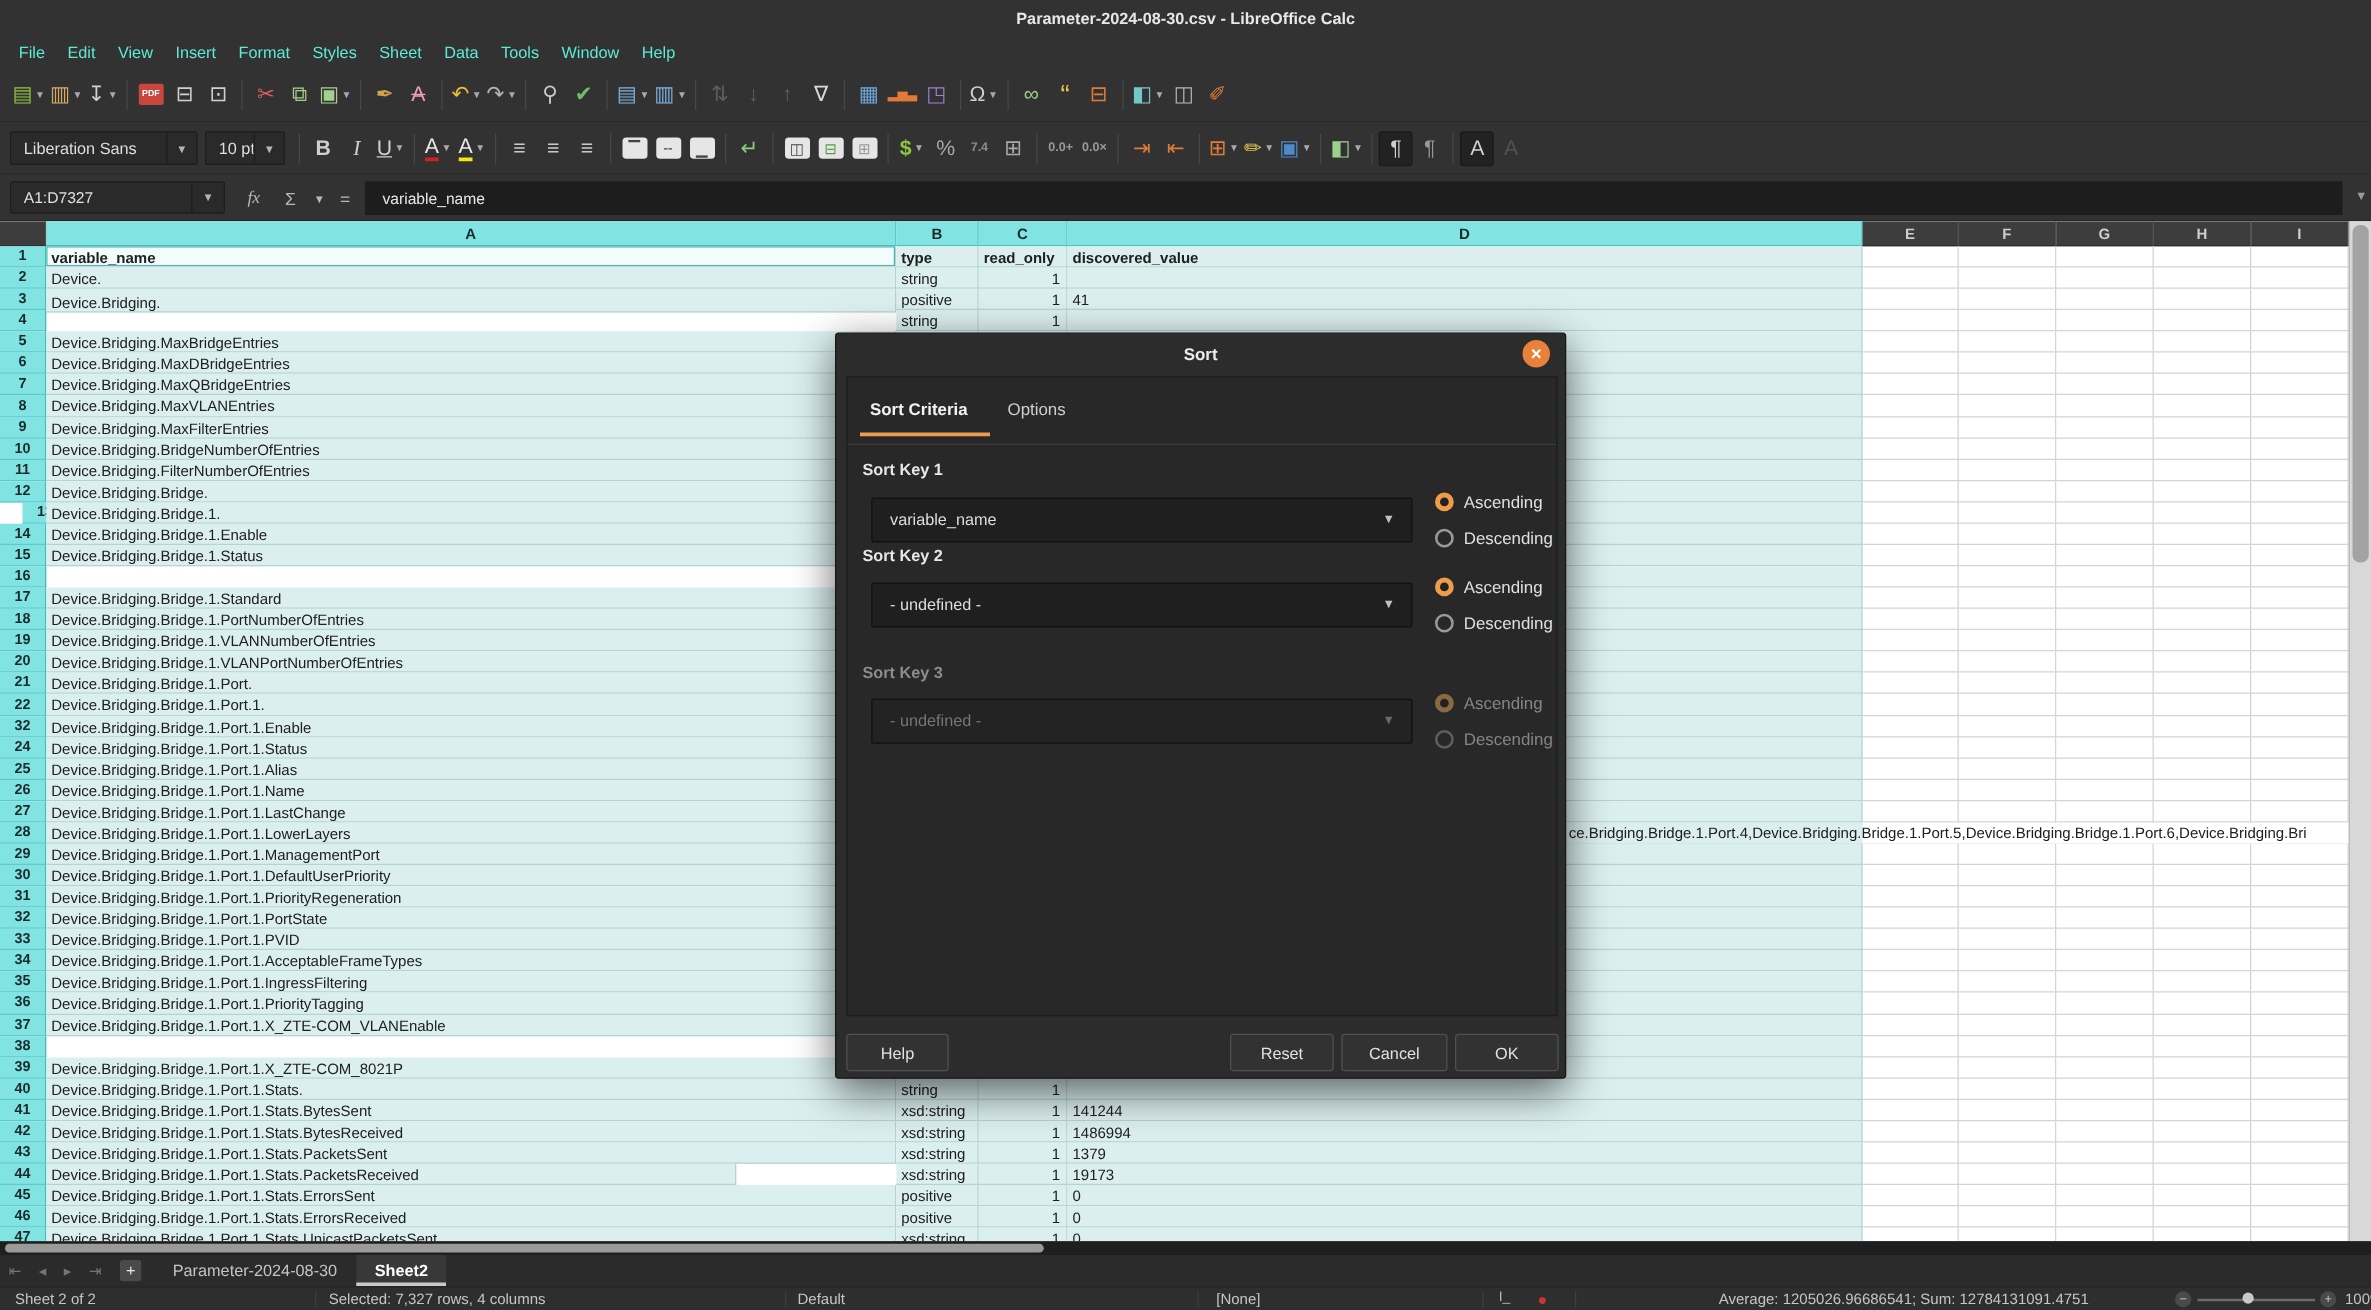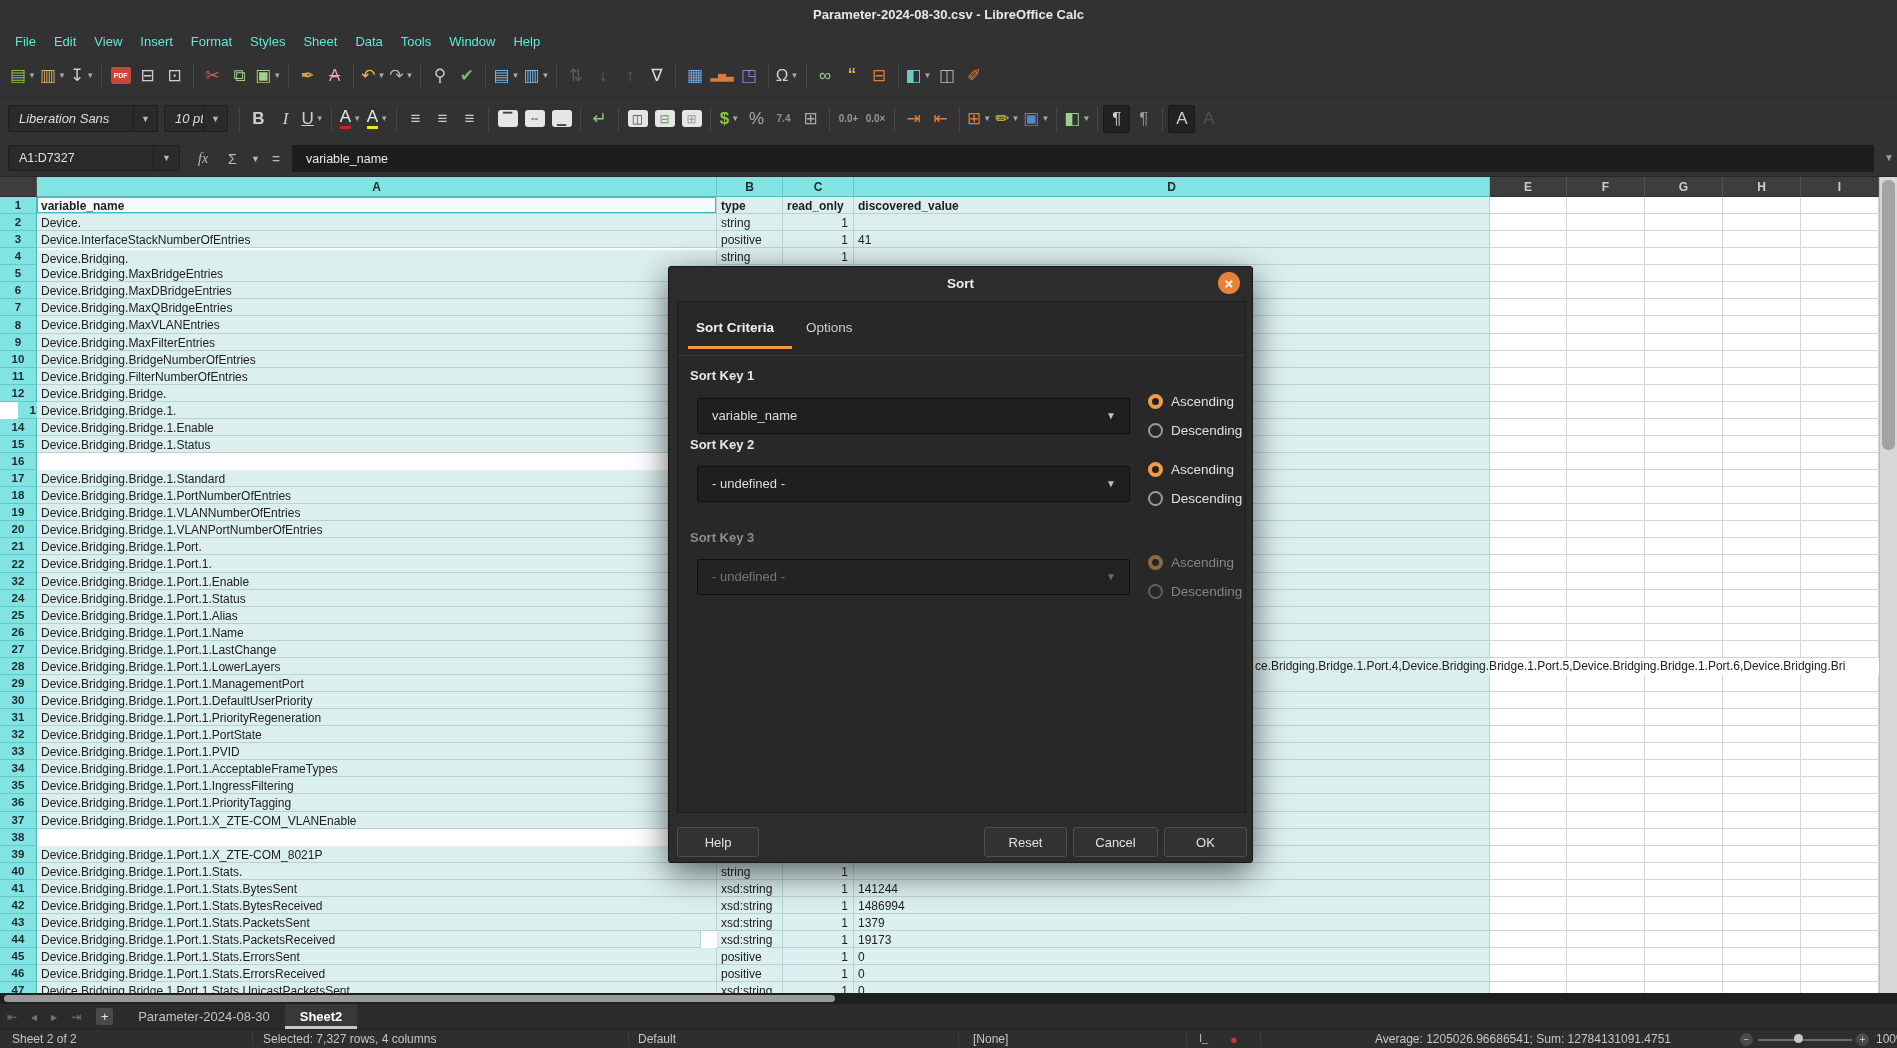--- a/index.html
+++ b/index.html
@@ -27,21 +27,21 @@
   .tglyph.tiny { font-size:10px; font-weight:bold; letter-spacing:0; }
   .tglyph.big  { font-size:22px; line-height:.6; }
   .tglyph.strike { text-decoration:line-through; }
   .tglyph.pdf { background:#c9463d; color:#fff; font-size:7px; font-weight:bold; padding:5px 3px; border-radius:2px; }
   .tglyph.wb { background:#e6e6e6; border-radius:3px; width:20px; height:17px; display:flex; align-items:center; justify-content:center; font-size:12px; }
   .tdd { font-size:8px; color:#a9a9a9; margin-left:2px; }
   .tsep { width:1px; height:24px; background:#474747; margin:0 5px; flex:none; }
 
   .select-box { height:27px; background:#2a2a2a; border:1px solid #1d1d1d; border-radius:2px;
     display:flex; align-items:center; color:#dedede; font-size:13px; margin-right:6px; }
-  .select-box .val { padding:0 10px; flex:1; white-space:nowrap; overflow:hidden;font-style:italic; }
+  .select-box .val { padding:0 10px; flex:1; white-space:nowrap; overflow:hidden; }
   .select-box .arr { width:24px; height:100%; border-left:1px solid #1d1d1d; display:flex; align-items:center; justify-content:center; color:#b5b5b5; font-size:9px; }
 
   
   .formulabar { position:absolute; left:0; top:140px; width:1897px; height:37px; background:#323232;
     border-bottom:1px solid #262626; display:flex; align-items:center; }
   .namebox { position:absolute; left:8px; top:5px; width:172px; height:26px; background:#2a2a2a;
     border:1px solid #1d1d1d; border-radius:2px; display:flex; align-items:center; color:#e0e0e0; font-size:12.5px; }
   .namebox .val { padding-left:10px; flex:1; }
   .namebox .arr { width:26px; height:100%; border-left:1px solid #1d1d1d; display:flex; align-items:center; justify-content:center; color:#b5b5b5; font-size:9px; }
   .fbicon { position:absolute; top:0; height:37px; display:flex; align-items:center; color:#b9b9b9; font-size:14px; }
@@ -441,21 +441,21 @@
       <div class="cell sel" style="left: 37px; top: 54.14px; width: 680px; height: 17.07px;">Device.InterfaceStackNumberOfEntries</div>
       <div class="cell sel" style="left: 717px; top: 54.14px; width: 66px; height: 17.07px;">positive</div>
       <div class="cell sel num" style="left: 783px; top: 54.14px; width: 71px; height: 17.07px;">1</div>
       <div class="cell sel" style="left: 854px; top: 54.14px; width: 636px; height: 17.07px;">41</div>
       <div class="cell" style="left: 1490px; top: 54.14px; width: 77px; height: 17.07px;"></div>
       <div class="cell" style="left: 1567px; top: 54.14px; width: 78px; height: 17.07px;"></div>
       <div class="cell" style="left: 1645px; top: 54.14px; width: 78px; height: 17.07px;"></div>
       <div class="cell" style="left: 1723px; top: 54.14px; width: 78px; height: 17.07px;"></div>
       <div class="cell" style="left: 1801px; top: 54.14px; width: 78px; height: 17.07px;"></div>
       <div class="rhdr" style="left: 0px; top: 71.21px; width: 37px; height: 17.07px;">4</div>
-      <div class="cell sel" style="left: 37px; top: 73px; width: 680px; height: 17.07px;">Device.Bridging.</div>
+      <div class="cell sel" style="left: 37px; top: 56px; width: 680px; height: 17.07px;">Device.Bridging.</div>
       <div class="cell sel" style="left: 717px; top: 71.21px; width: 66px; height: 17.07px;">string</div>
       <div class="cell sel num" style="left: 783px; top: 71.21px; width: 71px; height: 17.07px;">1</div>
       <div class="cell sel" style="left: 854px; top: 71.21px; width: 636px; height: 17.07px;"></div>
       <div class="cell" style="left: 1490px; top: 71.21px; width: 77px; height: 17.07px;"></div>
       <div class="cell" style="left: 1567px; top: 71.21px; width: 78px; height: 17.07px;"></div>
       <div class="cell" style="left: 1645px; top: 71.21px; width: 78px; height: 17.07px;"></div>
       <div class="cell" style="left: 1723px; top: 71.21px; width: 78px; height: 17.07px;"></div>
       <div class="cell" style="left: 1801px; top: 71.21px; width: 78px; height: 17.07px;"></div>
       <div class="rhdr" style="left: 0px; top: 88.28px; width: 37px; height: 17.07px;">5</div>
       <div class="cell sel" style="left: 37px; top: 88.28px; width: 680px; height: 17.07px;">Device.Bridging.MaxBridgeEntries</div>
@@ -839,21 +839,21 @@
       <div class="cell sel" style="left: 37px; top: 736.94px; width: 680px; height: 17.07px;">Device.Bridging.Bridge.1.Port.1.Stats.PacketsSent</div>
       <div class="cell sel" style="left: 717px; top: 736.94px; width: 66px; height: 17.07px;">xsd:string</div>
       <div class="cell sel num" style="left: 783px; top: 736.94px; width: 71px; height: 17.07px;">1</div>
       <div class="cell sel" style="left: 854px; top: 736.94px; width: 636px; height: 17.07px;">1379</div>
       <div class="cell" style="left: 1490px; top: 736.94px; width: 77px; height: 17.07px;"></div>
       <div class="cell" style="left: 1567px; top: 736.94px; width: 78px; height: 17.07px;"></div>
       <div class="cell" style="left: 1645px; top: 736.94px; width: 78px; height: 17.07px;"></div>
       <div class="cell" style="left: 1723px; top: 736.94px; width: 78px; height: 17.07px;"></div>
       <div class="cell" style="left: 1801px; top: 736.94px; width: 78px; height: 17.07px;"></div>
       <div class="rhdr" style="left: 0px; top: 754.01px; width: 37px; height: 17.07px;">44</div>
-      <div class="cell sel" style="left: 37px; top: 754.01px; width: 664px; height: 17.07px;">Device.Bridging.Bridge.1.Port.1.Stats.PacketsReceived</div>
+      <div class="cell sel" style="left: 37px; top: 754.01px; width: 552px; height: 17.07px;">Device.Bridging.Bridge.1.Port.1.Stats.PacketsReceived</div>
       <div class="cell sel" style="left: 717px; top: 754.01px; width: 66px; height: 17.07px;">xsd:string</div>
       <div class="cell sel num" style="left: 783px; top: 754.01px; width: 71px; height: 17.07px;">1</div>
       <div class="cell sel" style="left: 854px; top: 754.01px; width: 636px; height: 17.07px;">19173</div>
       <div class="cell" style="left: 1490px; top: 754.01px; width: 77px; height: 17.07px;"></div>
       <div class="cell" style="left: 1567px; top: 754.01px; width: 78px; height: 17.07px;"></div>
       <div class="cell" style="left: 1645px; top: 754.01px; width: 78px; height: 17.07px;"></div>
       <div class="cell" style="left: 1723px; top: 754.01px; width: 78px; height: 17.07px;"></div>
       <div class="cell" style="left: 1801px; top: 754.01px; width: 78px; height: 17.07px;"></div>
       <div class="rhdr" style="left: 0px; top: 771.08px; width: 37px; height: 17.07px;">45</div>
       <div class="cell sel" style="left: 37px; top: 771.08px; width: 680px; height: 17.07px;">Device.Bridging.Bridge.1.Port.1.Stats.ErrorsSent</div>

